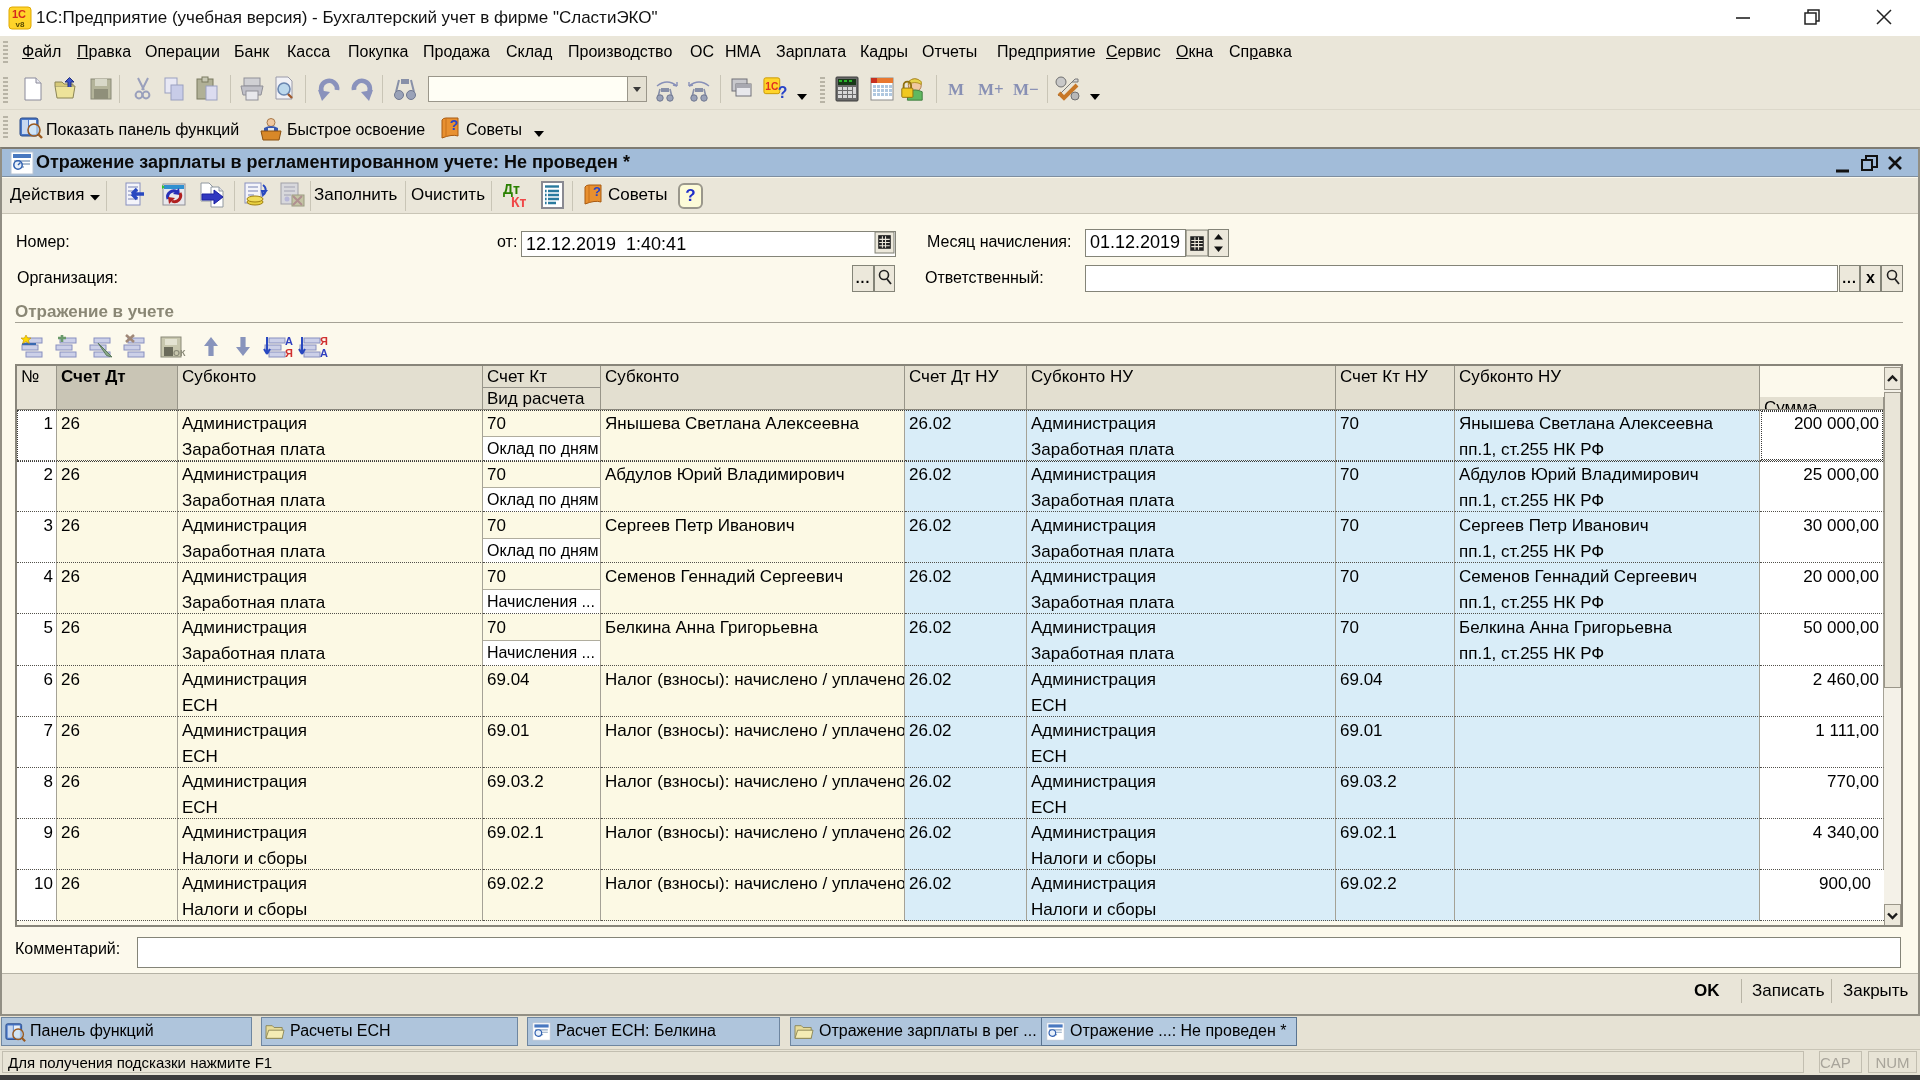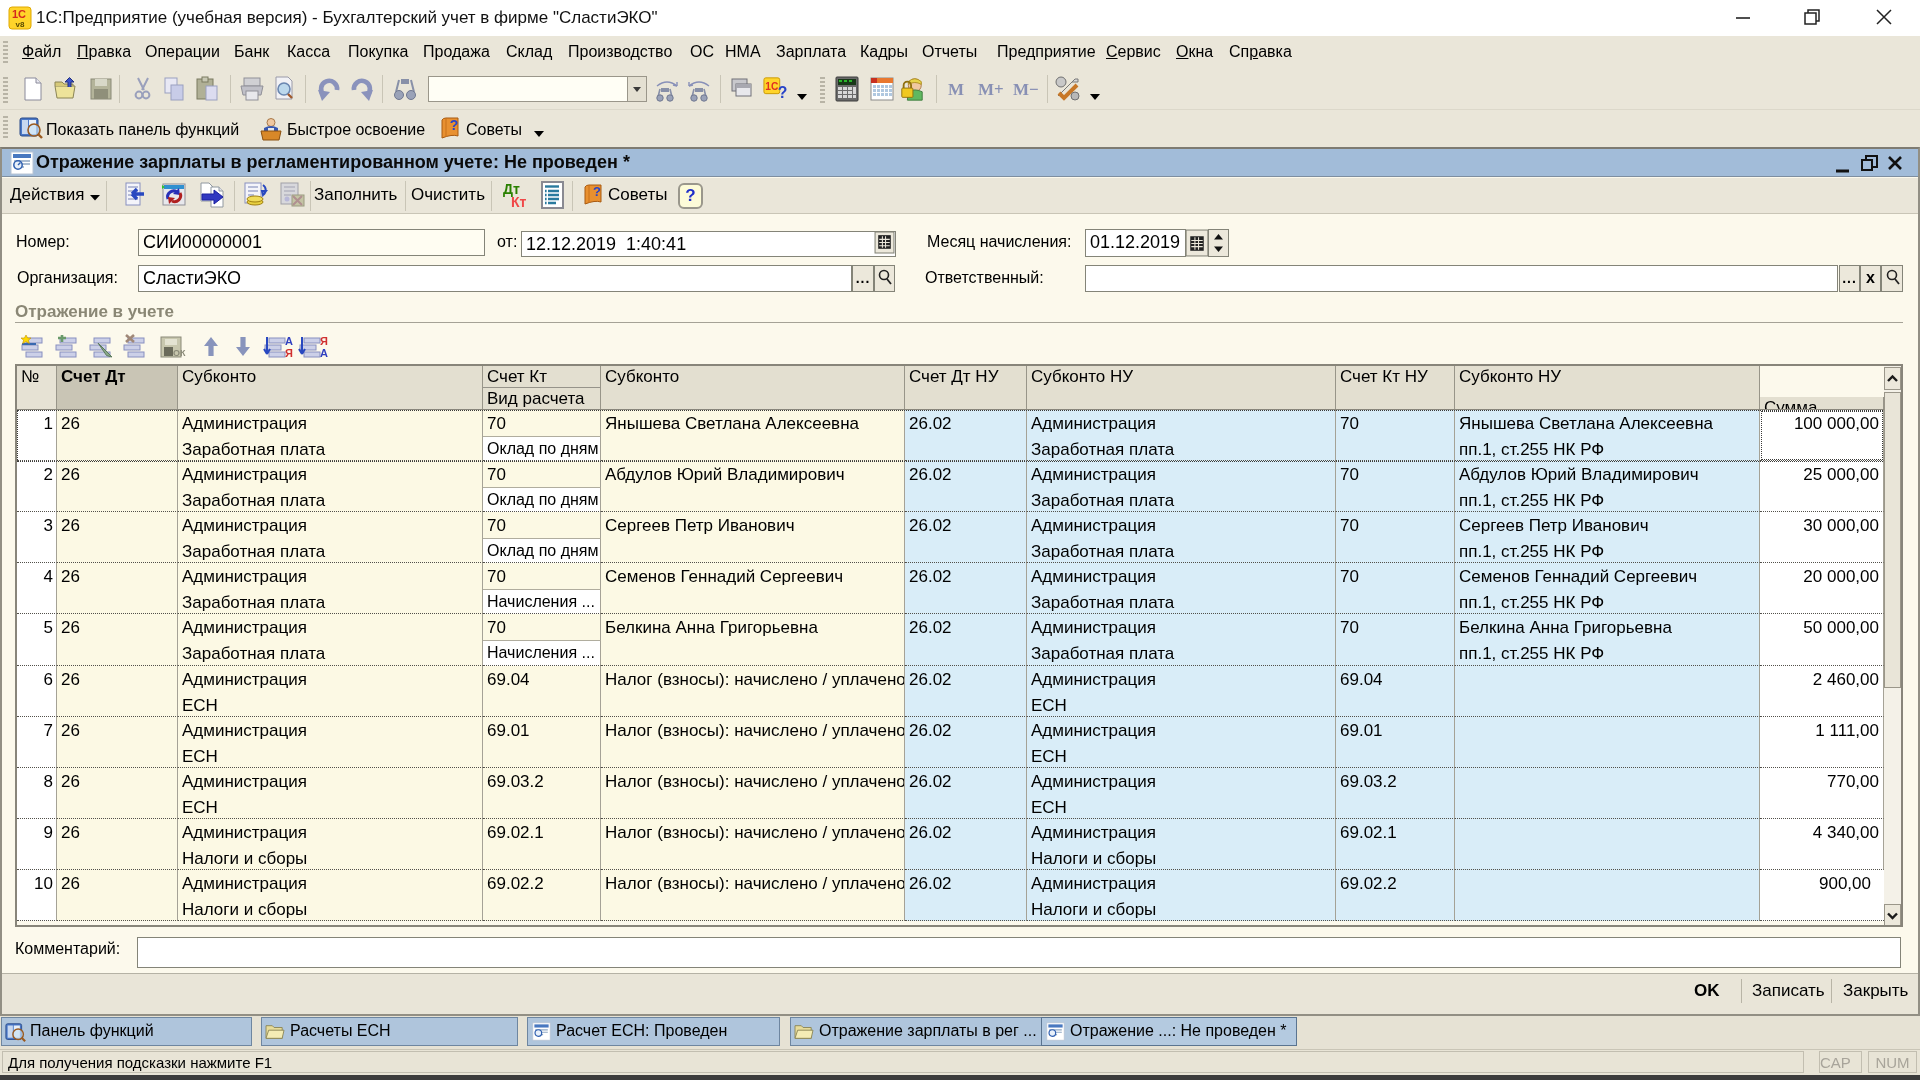--- a/index.html
+++ b/index.html
@@ -362,30 +362,28 @@
  <svg class="a ab" style="left:579px" width="26" height="28" viewBox="0 0 26 26">
         <path d="M4 5 Q5 3 8 3 L20 3 L20 20 Q14 18 4 22 Z" fill="#e89030" stroke="#a85a10"></path>
         <path d="M8 3 L8 21" stroke="#c87018"></path>
         <text x="16" y="14" font-size="13" font-weight="bold" fill="#2844c8" text-anchor="middle" font-family="Liberation Sans">?</text>
       </svg>
  <div class="a atext" style="left:606px;top:7px">Советы</div>
  <div class="a" style="left:676px;top:5px;width:25px;height:26px;background:#fdfbd8;border:2px solid #9a978c;border-radius:6px;text-align:center;font-weight:bold;color:#2030c8;font-size:17px;padding-top:1px">?</div>
 </div>
 
 <div class="a lbl" style="left:16px;top:233px">Номер:</div>
-<div class="a inp" style="left:138px;top:229px;width:347px;height:27px">СИИ00000001</div>
 <div class="a lbl" style="left:497px;top:233px">от:</div>
 <div class="a inp" style="left:521px;top:231px;width:375px;height:26px;background:#fff">12.12.2019&nbsp;&nbsp;1:40:41</div>
 <svg class="a" style="left:874px;top:230px" width="21" height="25" viewBox="0 0 20 22">
       <rect x="1" y="1" width="18" height="20" fill="#ece8db" stroke="#848478"></rect>
       <rect x="4" y="4" width="12" height="13" fill="#222"></rect>
       <path d="M5 8 h10 M5 11 h10 M5 14 h10 M8 5 v11 M11 5 v11" stroke="#ece8db"></path>
     </svg>
 <div class="a lbl" style="left:17px;top:269px">Организация:</div>
-<div class="a inp" style="left:138px;top:265px;width:714px;height:27px;background:#fff">СластиЭКО</div>
 <div class="a btn3" style="left:852px;top:265px;width:22px;height:27px;font-weight:bold;letter-spacing:1px;font-size:14px;padding-top:8px;line-height:9px">...</div>
 <div class="a btn3" style="left:874px;top:265px;width:21px;height:27px"><svg width="17" height="22" viewBox="0 0 17 22">
         <circle cx="8" cy="9" r="4.5" fill="none" stroke="#222" stroke-width="1.6"></circle>
         <line x1="11" y1="13" x2="15" y2="18" stroke="#222" stroke-width="1.8"></line>
       </svg></div>
 <div class="a lbl" style="left:927px;top:233px">Месяц начисления:</div>
 <div class="a inp" style="left:1085px;top:229px;width:101px;height:28px;background:#fff">01.12.2019</div>
 <svg class="a" style="left:1186px;top:229px" width="22" height="28" viewBox="0 0 21 27">
       <rect x="0" y="1" width="21" height="25" fill="#ece8db" stroke="#848478"></rect>
       <rect x="4" y="7" width="13" height="14" fill="#222"></rect>
@@ -481,21 +479,21 @@
 <div class="a cell" style="left:905px;top:410px;width:122px;height:51px;background:#d9edf8;">26.02</div>
 <div class="a cell" style="left:1027px;top:410px;width:309px;height:51px;background:#d9edf8;">
       <div>Администрация</div>
       <div>Заработная плата</div>
     </div>
 <div class="a cell" style="left:1336px;top:410px;width:119px;height:51px;background:#d9edf8;">70</div>
 <div class="a cell" style="left:1455px;top:410px;width:305px;height:51px;background:#d9edf8;">
       <div>Янышева Светлана Алексеевна</div>
       <div>пп.1, ст.255 НК РФ</div>
     </div>
-<div class="a cell" style="left:1760px;top:410px;width:124px;height:51px;background:#ffffff;text-align:right;padding-right:4px;padding-left:0">100 000,00</div>
+<div class="a cell" style="left:1760px;top:410px;width:124px;height:51px;background:#ffffff;text-align:right;padding-right:4px;padding-left:0">200 000,00</div>
 
 <div class="a cell" style="left:17px;top:461px;width:40px;height:51px;background:#ffffff;text-align:right;padding-right:3px;padding-left:0">2</div>
 <div class="a cell" style="left:57px;top:461px;width:121px;height:51px;background:#fcf9e4;">26</div>
 <div class="a cell" style="left:178px;top:461px;width:305px;height:51px;background:#fcf9e4;">
       <div>Администрация</div>
       <div>Заработная плата</div>
     </div>
 <div class="a cell" style="left:483px;top:461px;width:118px;height:26px;background:#fcf9e4;border-bottom:none">70</div>
 <div class="a cell" style="left:483px;top:487px;width:118px;height:25px;background:#ffffff;border-top:1px solid #b0ad9e;padding-top:0;line-height:23px;font-size:16px">Оклад по дням</div>
 <div class="a cell" style="left:601px;top:461px;width:304px;height:51px;background:#fcf9e4;">
@@ -725,21 +723,21 @@
       </svg>
  <span class="tx">Расчеты ЕСН</span>
     </div>
 <div class="a tab" style="left:527px;width:253px">
  <svg class="a" style="left:4px;top:4px" width="19" height="19" viewBox="0 0 24 24">
         <rect x="1" y="1" width="22" height="22" fill="#fff" stroke="#b8c4d4"></rect>
         <rect x="3" y="3" width="18" height="4" fill="#4878c0"></rect>
         <path d="M4 10 h16 M4 13 h16 M4 16 h10" stroke="#90a8c4" stroke-width="1.4"></path>
         <circle cx="8" cy="14" r="4.2" fill="#e8f0fa" stroke="#3060b0" stroke-width="1.5"></circle>
       </svg>
- <span class="tx">Расчет ЕСН: Проведен</span>
+ <span class="tx">Расчет ЕСН: Белкина</span>
     </div>
 <div class="a tab" style="left:790px;width:270px">
  <svg class="a" style="left:3px;top:5px" width="20" height="18" viewBox="0 0 22 20">
         <path d="M1 17 V3 H8 L10 5 H19 V17 Z" fill="#e8dc9a" stroke="#8a8455"></path>
         <path d="M1 17 L4 8 H21 L19 17 Z" fill="#f4ecb4" stroke="#8a8455"></path>
       </svg>
  <span class="tx">Отражение зарплаты в рег ...</span>
     </div>
 <div class="a tab" style="left:1041px;width:256px;background:#b4cae0;border:1px solid #5a7490">
  <svg class="a" style="left:4px;top:4px" width="19" height="19" viewBox="0 0 24 24">

